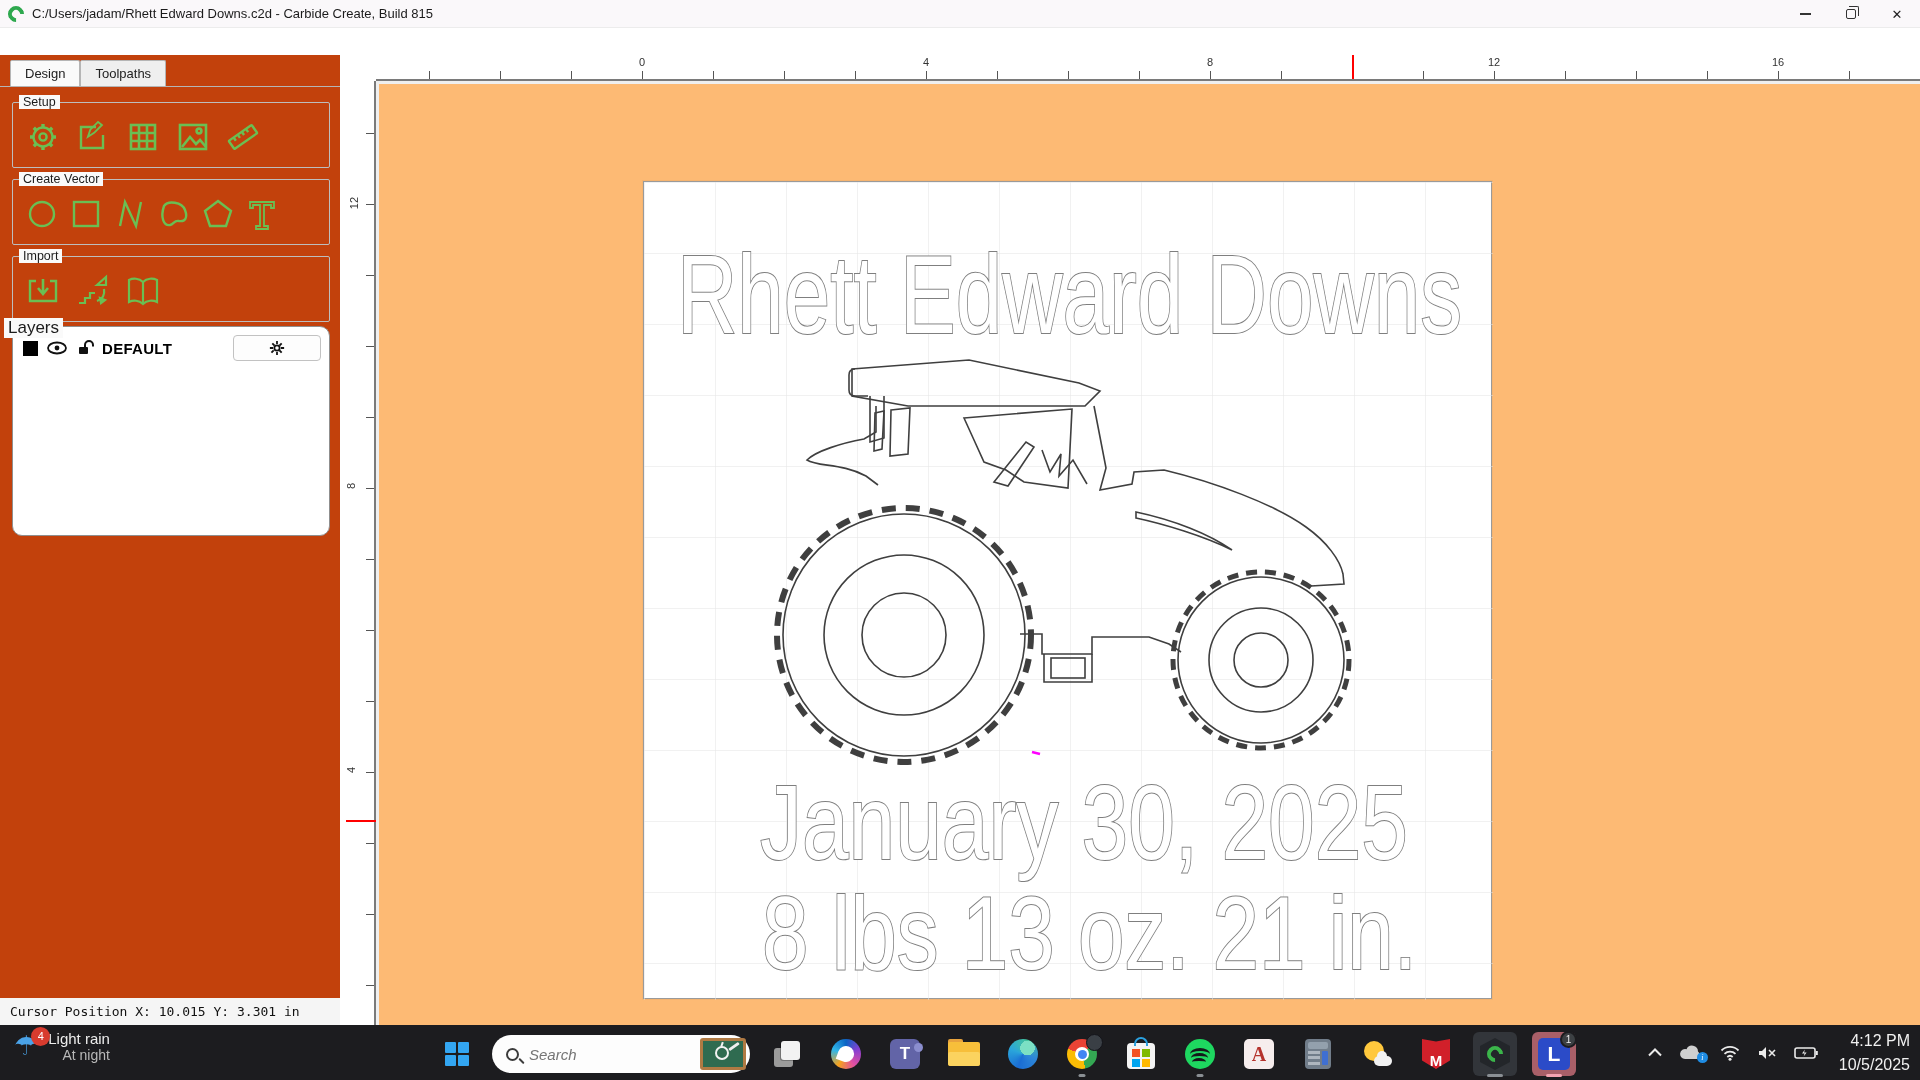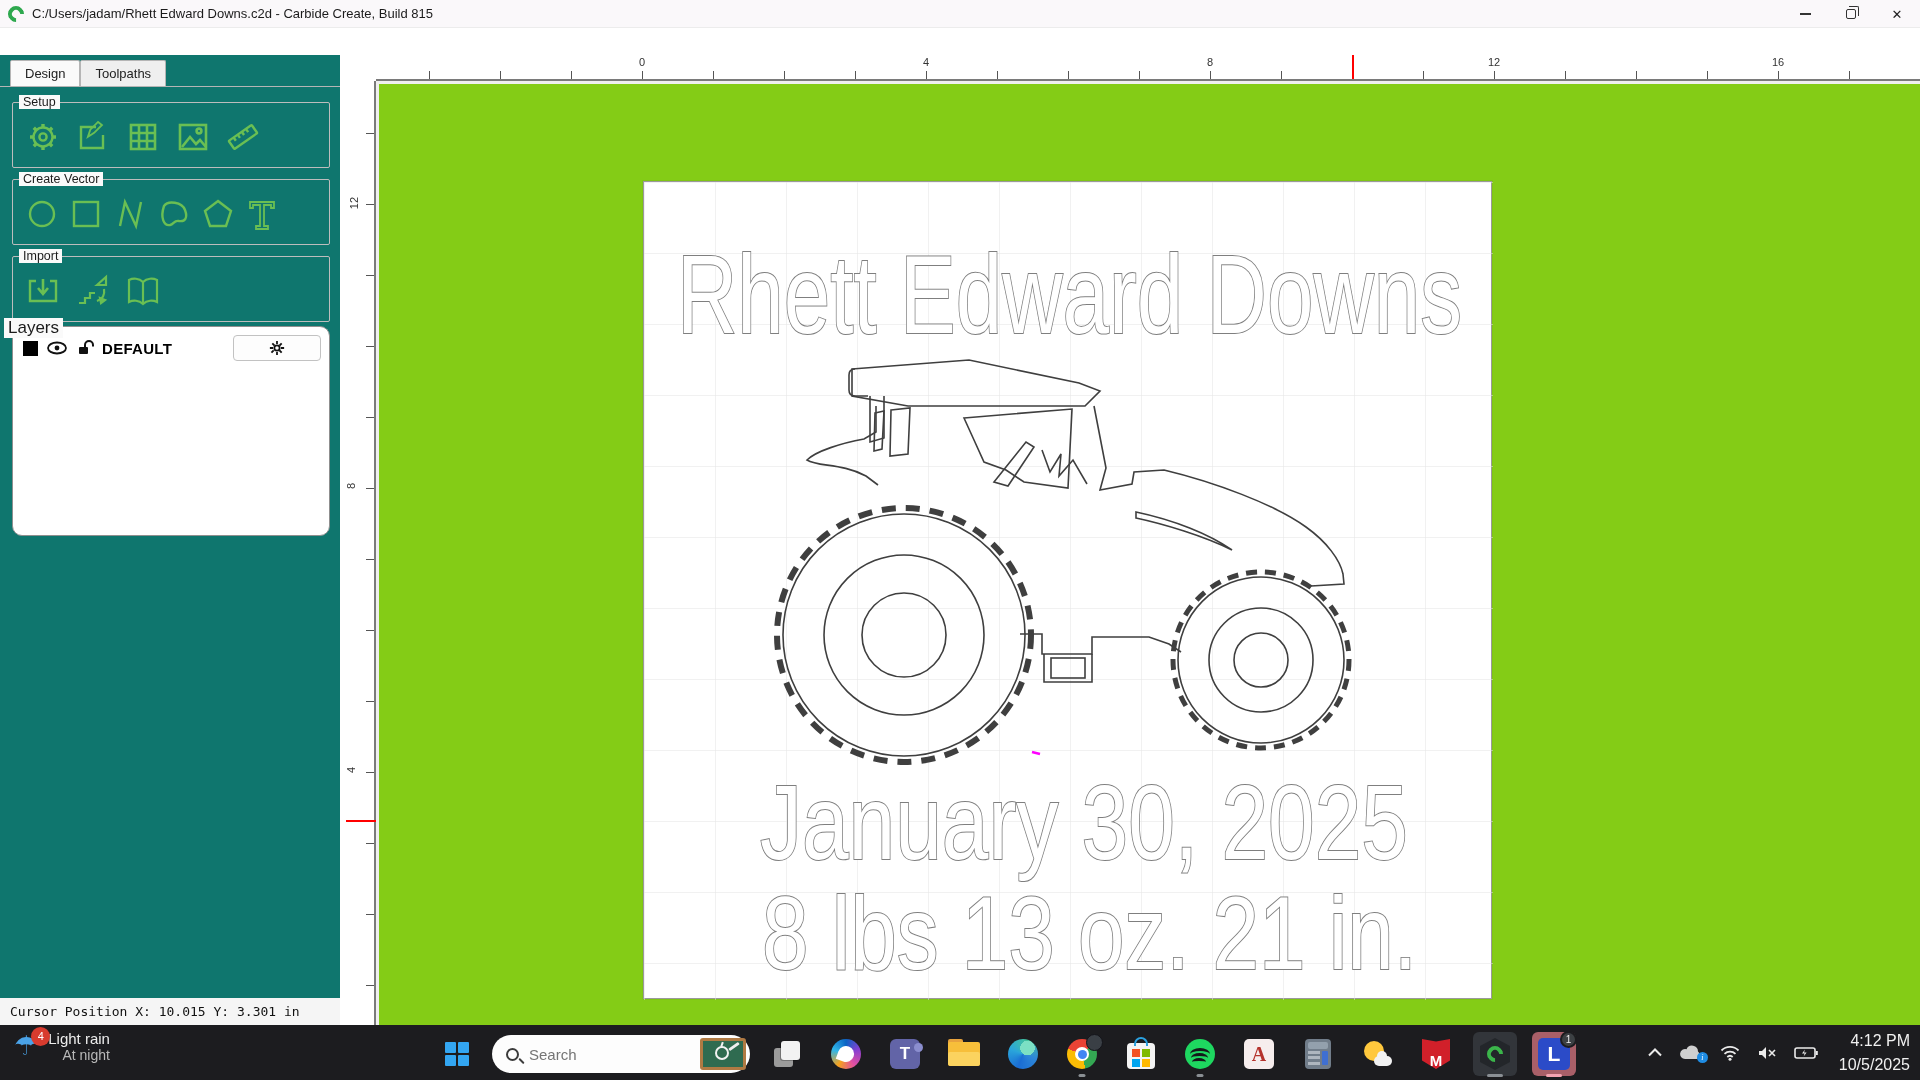--- a/index.html
+++ b/index.html
@@ -19,21 +19,21 @@
   .glyph-restore:before { content:""; position:absolute; left:2px; top:-4px; width:9px; height:9px; border:1.2px solid #333; border-left:none; border-bottom:none; border-radius:0 2px 0 0; }
 
   
   .menubar { position:absolute; left:0; top:28px; width:1920px; height:27px; background:#ffffff; display:flex; align-items:center; padding-left:4px; }
   .menu-item { font-size:13.5px; color:#161616; padding:4px 11px; }
 
   
   .main { position:absolute; left:0; top:55px; width:1920px; height:970px; }
 
   
-  .sidebar { position:absolute; left:0; top:0; width:371px; height:970px; background:#0f766e; border-right:1px solid #d7d7d7; }
+  .sidebar { position:absolute; left:0; top:0; width:371px; height:970px; background:#c2410c; border-right:1px solid #d7d7d7; }
   .tabbar { position:absolute; left:10px; top:5px; height:26px; display:flex; }
   .tab { font-size:13px; padding:5px 14px 4px; border:1px solid #b5b5b5; border-bottom:none; border-radius:2px 2px 0 0; background:#efefef; color:#222; }
   .tab.active { background:#fafafa; position:relative; z-index:2; }
   .tabline { position:absolute; left:0; top:31px; width:340px; height:1px; background:#b5b5b5; }
 
   .groupbox { position:absolute; left:12px; width:318px; border:1px solid #bdbdbd; border-radius:2px; }
   .groupbox legend, .grouplabel { font-size:12.5px; color:#1c1c1c; background:#fafafa; padding:0 4px; margin-left:6px; }
   .iconrow { display:flex; align-items:center; gap:10px; padding:8px 10px 10px 10px; }
   .tool-btn { width:40px; height:40px; display:flex; align-items:center; justify-content:center; }
   .tool-btn svg { display:block; }
@@ -55,41 +55,41 @@
     background-image:repeating-linear-gradient(90deg,#555 0 1px,transparent 1px 71px);
     background-size:1544px 8px; background-repeat:no-repeat; background-position:-18px bottom; }
   .ruler-top .rnum { position:absolute; top:1px; transform:translateX(-50%); font-size:11px; color:#333; }
   .ruler-left { position:absolute; left:0; top:26px; width:36px; height:944px; background:#ffffff; border-right:2.5px solid #7a7a7a;
     background-image:repeating-linear-gradient(180deg,#555 0 1px,transparent 1px 71px);
     background-size:8px 944px; background-repeat:no-repeat; background-position:right -19px; }
   .ruler-left .rnum { position:absolute; left:8px; transform:rotate(-90deg); font-size:11px; color:#333; }
   .marker-v { position:absolute; top:0; width:2px; height:24px; background:#ff0000; }
   .marker-h { position:absolute; left:6px; width:30px; height:2px; background:#ff0000; }
 
-  .canvas { position:absolute; left:38.5px; top:28.5px; right:0; bottom:0; background:#84cc16; overflow:hidden; }
+  .canvas { position:absolute; left:38.5px; top:28.5px; right:0; bottom:0; background:#fdba74; overflow:hidden; }
   .page { position:absolute; left:264px; top:97px; width:849px; height:818px; background:#ffffff; border:1px solid #9a9a9a;
     box-shadow:0 0 0 1px rgba(0,0,0,0.03); }
   .page svg { display:block; }
 
   
   .taskbar { position:absolute; left:0; top:1025px; width:1920px; height:55px; background:#1c1c1f; }
   .tb-weather { position:absolute; left:14px; top:5px; display:flex; align-items:center; gap:10px; }
   .umbrella { position:relative; font-size:27px; color:#4aa3e8; line-height:1; }
   .umbrella .wbadge { position:absolute; right:-12px; top:-6px; width:19px; height:19px; background:#d83b2e; border-radius:50%;
     color:#fff; font-size:11px; display:flex; align-items:center; justify-content:center; }
   .wtext1 { font-size:15px; color:#ececec; }
   .wtext2 { font-size:14px; color:#b9b9b9;text-align:right; }
 
   .tb-center { position:absolute; left:437px; top:7px; display:flex; align-items:center; gap:15px; }
   .start-btn { width:40px; height:40px; display:flex; align-items:center; justify-content:center; }
   .winlogo { display:grid; grid-template-columns:11px 11px; grid-template-rows:11px 11px; gap:1.5px; }
   .winlogo span { background:#33a6f2; border-radius:1px; }
 
   .search-pill { width:258px; height:38px; background:#fdfdfd; border-radius:19px; display:flex; align-items:center; padding:0 4px 0 14px; }
-  .search-pill input { border:none; outline:none; background:transparent; font-size:15px; color:#0c4a6e; width:150px; font-family:"Liberation Sans",sans-serif; }
+  .search-pill input { border:none; outline:none; background:transparent; font-size:15px; color:#0c4a6e; width:150px; font-family:"Liberation Sans",sans-serif;font-style:italic; }
   .mag { position:relative; width:13px; height:13px; border:2px solid #3c3c3c; border-radius:50%; margin-right:10px; }
   .mag:after { content:""; position:absolute; left:10px; top:10px; width:7px; height:2px; background:#3c3c3c; transform:rotate(45deg); border-radius:1px; }
   .chalkboard { margin-left:auto; width:46px; height:32px; background:#2f6b50; border:3px solid #b07a43; border-radius:3px; position:relative; }
   .chalkboard .apple { position:absolute; left:12px; top:5px; width:14px; height:14px; border:2px solid #f2f2f2; border-radius:50%; }
   .chalkboard .stem { position:absolute; left:18px; top:1px; width:2px; height:5px; background:#f2f2f2; transform:rotate(20deg); }
   .chalkboard .chalk { position:absolute; right:3px; top:4px; width:12px; height:3px; background:#eee; transform:rotate(-35deg); border-radius:1px; }
 
   .tb-icon { position:relative; width:44px; height:44px; border-radius:6px; display:flex; align-items:center; justify-content:center; flex:0 0 auto; }
   .runline { position:absolute; bottom:-1px; left:50%; transform:translateX(-50%); width:7px; height:3px; border-radius:2px; background:#8a8f94; }
   .runline.long { width:16px; }

